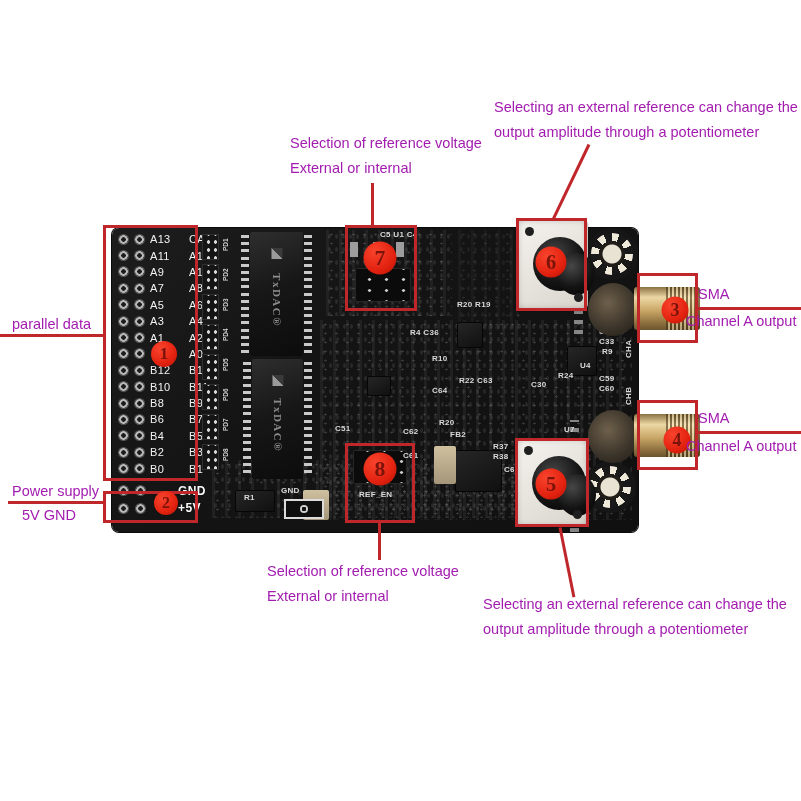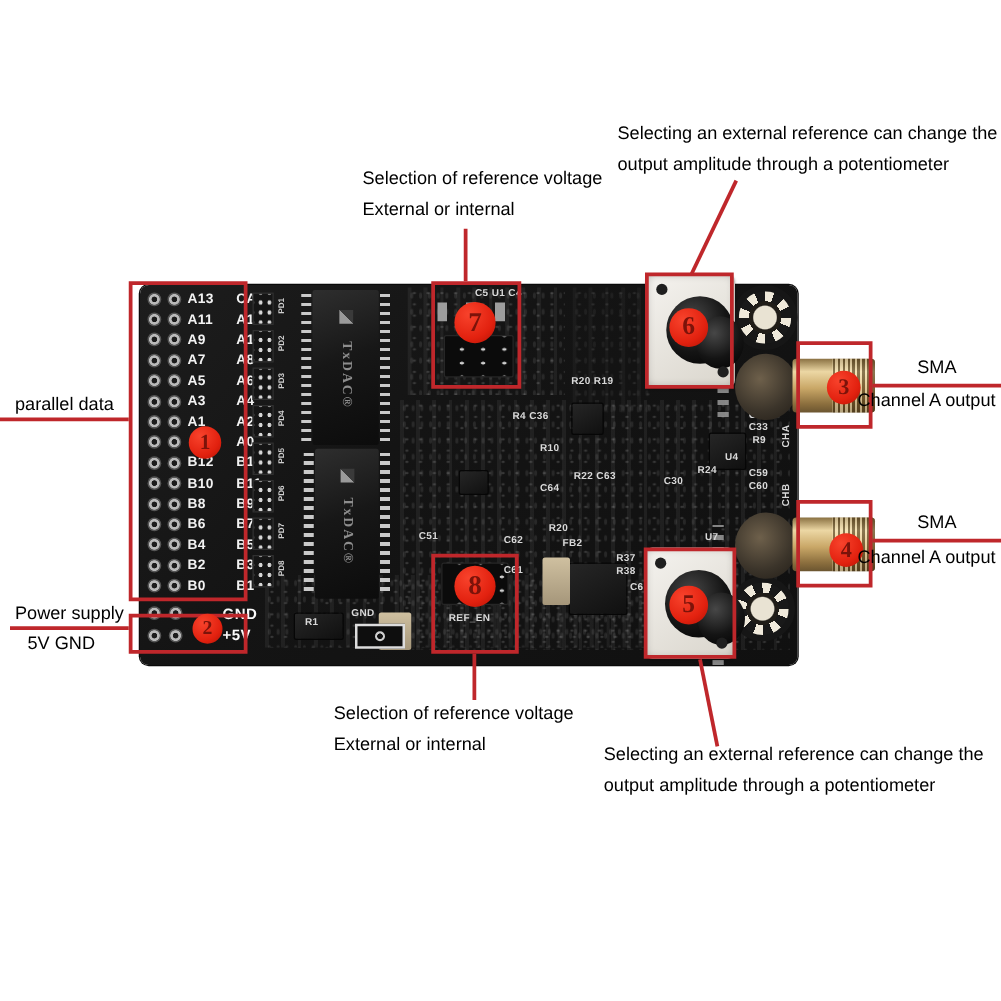--- a/index.html
+++ b/index.html
@@ -12,21 +12,21 @@
   .tex{position:absolute;
        background-image:
          radial-gradient(rgba(235,235,235,.17) 1px, transparent 1.5px),
          radial-gradient(rgba(255,255,255,.09) 1px, transparent 1.6px),
          repeating-linear-gradient(90deg, rgba(190,190,190,.08) 0 3px, transparent 3px 13px);
        background-size:11px 9px, 7px 13px, 100% 6px;}
   .hole{width:11px;height:11px;border-radius:50%;flex:none;
         background:radial-gradient(circle,#1c1c1c 0 2px,#b9b9b9 2.5px 4px,#555 4.5px);}
   .pinrows{position:absolute;left:6px;top:3px;display:flex;flex-direction:column;}
   .pin-row{display:flex;align-items:center;height:16.4px;gap:5px;}
-  .pl{font-weight:bold;font-size:11px;color:#f2f2f2;width:34px;letter-spacing:.3px;}
+  .pl{font-weight:normal;font-size:11px;color:#f2f2f2;width:34px;letter-spacing:.3px;}
   .pl2{width:28px;}
   .pwrows{position:absolute;left:6px;top:254px;display:flex;flex-direction:column;}
   .pw-row{display:flex;align-items:center;height:17.5px;gap:6px;}
   .pwl{font-weight:bold;font-size:12px;color:#fafafa;letter-spacing:.4px;margin-left:26px;}
   .rpcol{position:absolute;left:90px;top:6px;display:flex;flex-direction:column;gap:5px;}
   .rp{display:flex;align-items:center;gap:2px;height:25px;}
   .rp-body{width:15px;height:24px;background:#151515;border:1px solid #303030;
            background-image:radial-gradient(#d8d8d8 1.3px,transparent 1.8px);
            background-size:7px 8px;background-position:2px 3px;}
   .rp-label{font-size:6.5px;font-weight:bold;color:#cfcfcf;transform:rotate(-90deg);width:9px;}
@@ -75,22 +75,22 @@
                 background:repeating-linear-gradient(90deg,rgba(58,40,12,.55) 0 2px,rgba(255,241,203,.5) 2px 4px);}
   
   .rbox{position:absolute;border:3px solid #bf272b;box-sizing:border-box;}
   .hline,.vline,.dline{position:absolute;background:#bf272b;}
   .hline{height:3px;} .vline{width:3px;} .dline{height:3px;transform-origin:0 50%;}
   .marker{position:absolute;width:var(--d,28px);height:var(--d,28px);border-radius:50%;
           transform:translate(-50%,-50%);display:flex;align-items:center;justify-content:center;
           background:radial-gradient(circle at 35% 30%,#f8432c,#e2210f 62%,#b01204);}
   .marker b{font-family:"Liberation Serif",serif;font-weight:bold;
             font-size:calc(var(--d,28px) * .66);color:#7c130a;line-height:1;}
-  .ann{position:absolute;font-size:14.5px;line-height:25px;color:#000000;white-space:nowrap;}
-  .center{text-align:center;}
+  .ann{position:absolute;font-size:14.5px;line-height:25px;color:#a21caf;white-space:nowrap;}
+  .center{text-align:left;}
 </style>
 </head>
 <body>
 
 <div class="stage">
 
   <div class="board">
     <div class="tex" style="left:208px;top:92px;width:312px;height:200px;"></div>
     <div class="tex" style="left:214px;top:2px;width:126px;height:86px;"></div>
     <div class="tex" style="left:100px;top:232px;width:350px;height:58px;"></div>

